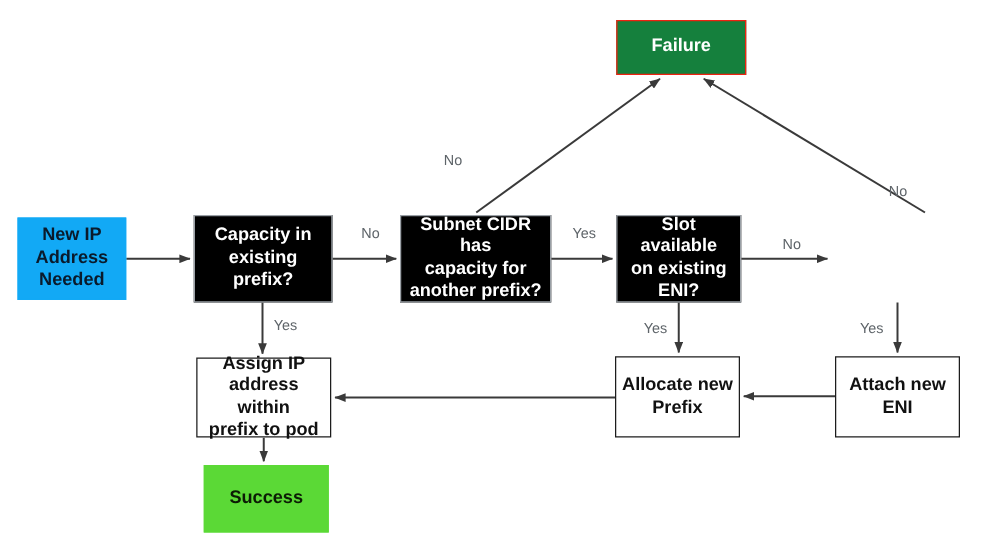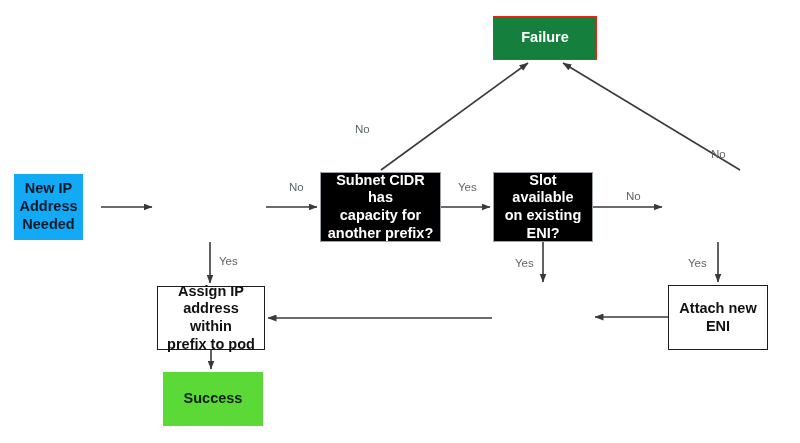--- a/index.html
+++ b/index.html
@@ -127,40 +127,44 @@
 
     <g>
       <line x1="492" y1="318" x2="268" y2="318" stroke="#3a3a3a" stroke-width="1.6" marker-end="url(#arrowhead)"></line>
     </g>
 
     <g>
       <line x1="211" y1="350" x2="211" y2="369" stroke="#3a3a3a" stroke-width="1.6" marker-end="url(#arrowhead)"></line>
     </g>
   </svg>
 
-  <div class="node start" style="left:14px; top:174px; width:69px; height:66px;">New IP
+  <div class="node start" style="left:14px; top:174px; width:87px; height:66px;">New IP
 Address
 Needed</div>
 
+  <div class="node dark" style="left:155px; top:172px; width:111px; height:70px;">Capacity in
+existing prefix?</div>
 
   <div class="node dark" style="left:320px; top:172px; width:121px; height:70px;">Subnet CIDR has
 capacity for
 another prefix?</div>
 
   <div class="node dark" style="left:493px; top:172px; width:100px; height:70px;">Slot available
 on existing
 ENI?</div>
 
 
   <div class="node fail" style="left:493px; top:16px; width:104px; height:44px;">Failure</div>
 
   <div class="node plain" style="left:157px; top:286px; width:108px; height:64px;">Assign IP
 address within
 prefix to pod</div>
 
+  <div class="node plain" style="left:492px; top:285px; width:100px; height:65px;">Allocate new
+Prefix</div>
 
   <div class="node plain" style="left:668px; top:285px; width:100px; height:65px;">Attach new
 ENI</div>
 
   <div class="node ok" style="left:163px; top:372px; width:100px; height:54px;">Success</div>
 
   <div class="edge-label" style="left:289px; top:181px;">No</div>
 
   <div class="edge-label" style="left:219px; top:255px;">Yes</div>
 

